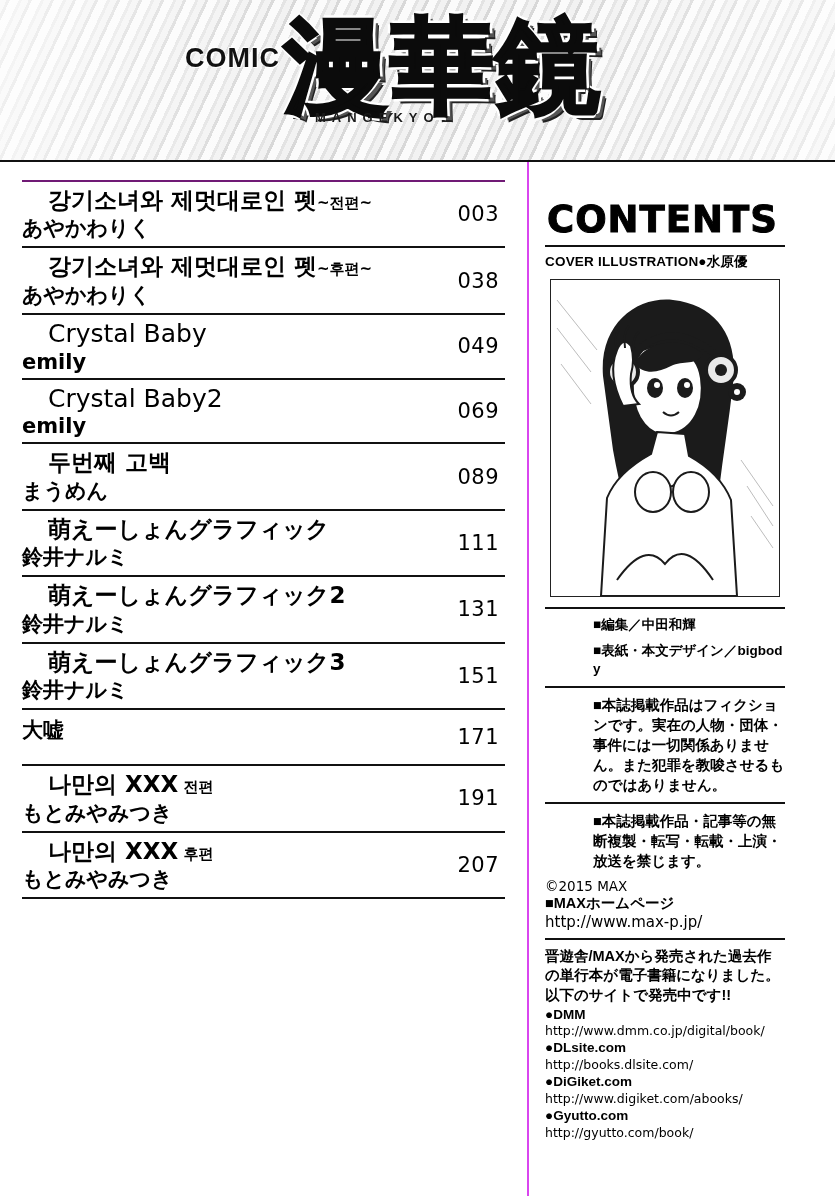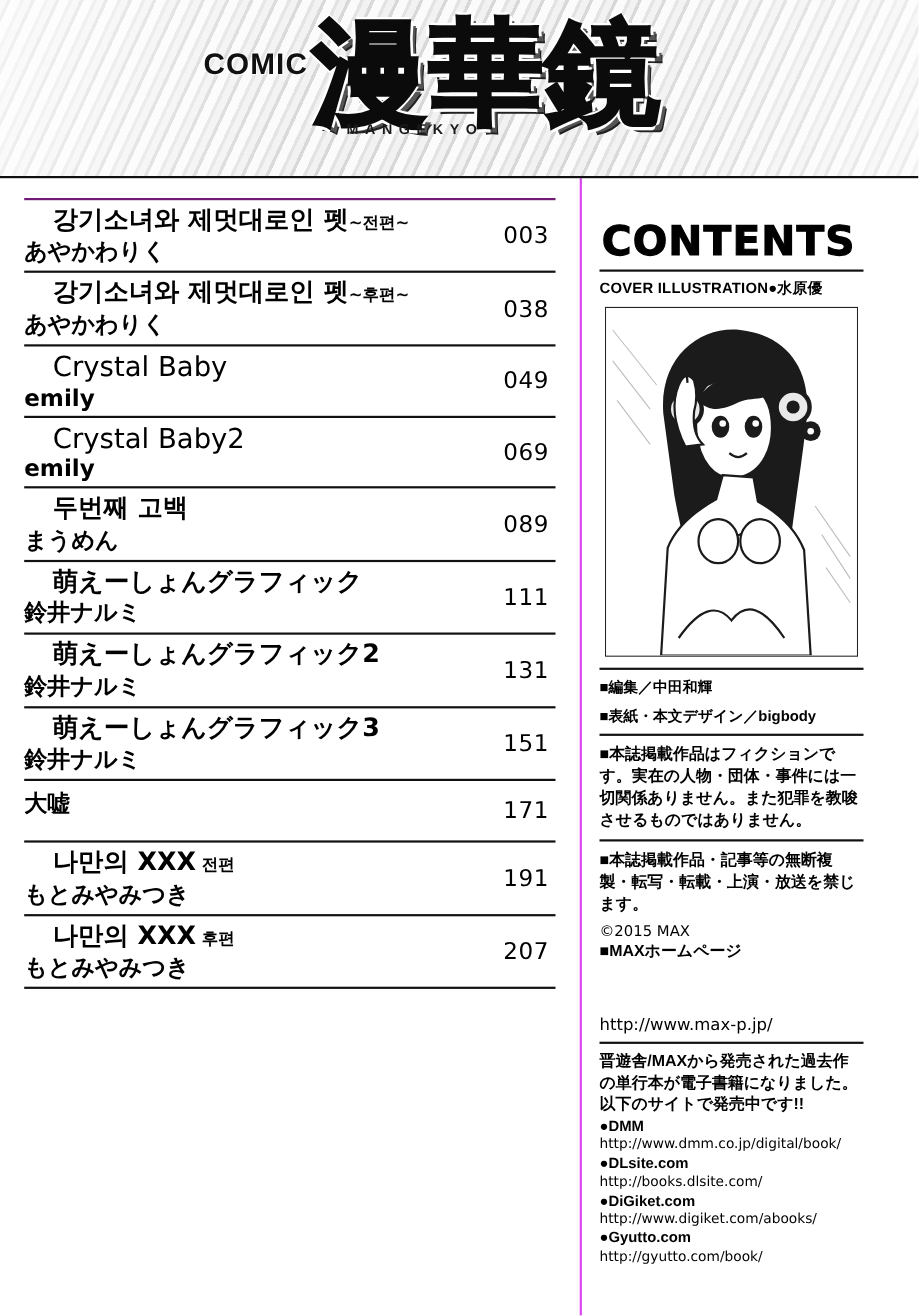--- a/index.html
+++ b/index.html
@@ -166,20 +166,21 @@
     position: relative;
     overflow: hidden;
   }
   .cover-art svg { display: block; }
 
   .side-block {
     font-size: 13.5px;
     line-height: 1.38;
     margin-bottom: 7px;
     word-break: break-all;
+    margin-left: 48px;
   }
   .side-block.bold { font-weight: bold; }
   .side-block.big { font-size: 14.5px; font-weight: bold; }
   .side-sep {
     border: none;
     border-top: 2px solid #111;
     margin: 7px 0 7px 0;
   }
   .url-line {
     font-family: "DejaVu Sans", sans-serif;
@@ -189,21 +190,21 @@
   }
   .shop-name {
     font-weight: bold;
     font-size: 13.5px;
     line-height: 1.3;
   }
   .notice-head { font-weight: bold; font-size: 14.5px; }
   .notice-text { font-weight: bold; font-size: 14.5px; line-height: 1.35; }
   .copy-line { font-family: "DejaVu Sans", sans-serif; font-size: 13.5px; }
   .hp-line { font-weight: bold; font-size: 14.5px; }
-  .hp-url { font-family: "DejaVu Sans", sans-serif; font-size: 15px; margin-top: 48px; }
+  .hp-url { font-family: "DejaVu Sans", sans-serif; font-size: 15px; }
 </style>
 </head>
 <body>
 
 <div class="masthead">
   <div class="logo-wrap">
     <span class="logo-comic">COMIC</span>
     <span class="logo-main">漫華鏡</span>
   </div>
   <div class="logo-romaji">MANGEKYO</div>

